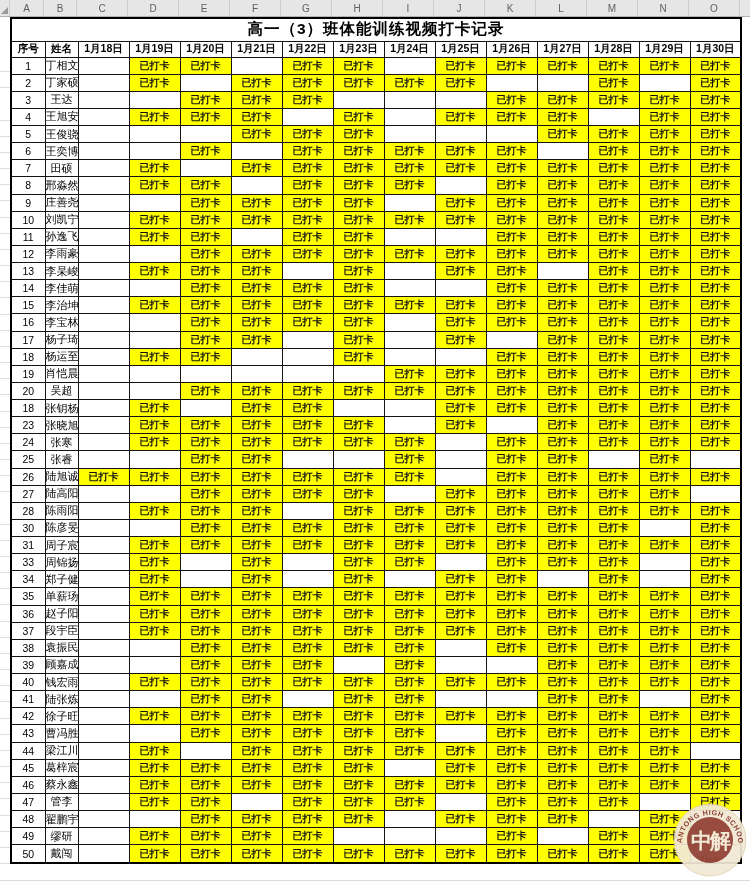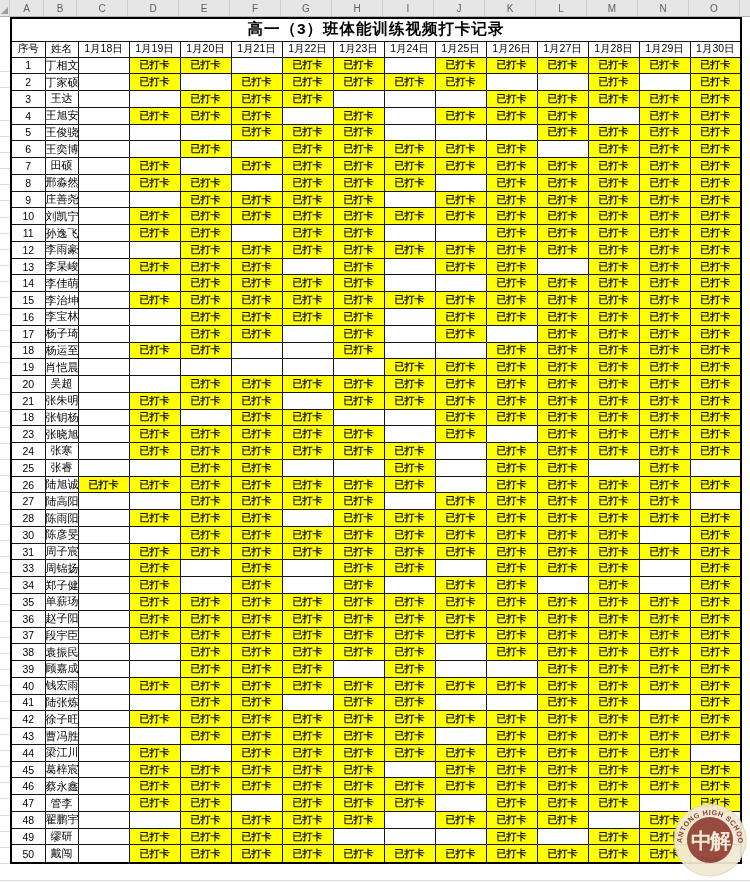--- a/index.html
+++ b/index.html
@@ -39,21 +39,21 @@
   }
   table.grid th, table.grid td{
     border:1px solid #141414; padding:0; text-align:center; vertical-align:middle;
     overflow:hidden; white-space:nowrap; box-sizing:border-box;
   }
   tr.title-row th{
     height:23px; font-size:15.5px; font-weight:bold; color:#000; background:#fff;
     letter-spacing:1px;
   }
   tr.head-row th{
-    height:16px; font-size:10.5px; font-weight:normal; color:#000; background:#fff;
+    height:16px; font-size:10.5px; font-weight:bold; color:#000; background:#fff;
   }
   td.idx{ font-size:10.5px; color:#000; background:#fff; position:relative;}
   td.nm { font-size:11px;  color:#000; background:#fff;margin-left:32px;}
   td.on { background:#ffff00; font-size:10px; font-weight:bold; color:#111;}
   td.off{ background:#ffffff;}
   .selbar{
     position:absolute; left:0; top:0; width:3px; height:100%;
     background:#1f9d55;
   }
   
@@ -473,37 +473,20 @@
           <td class="on">已打卡</td>
           <td class="on">已打卡</td>
           <td class="on">已打卡</td>
           <td class="on">已打卡</td>
           <td class="on">已打卡</td>
           <td class="on">已打卡</td>
           <td class="on">已打卡</td>
           <td class="on">已打卡</td>
         </tr>
         <tr>
-          <td class="idx"><span>21</span></td>
-          <td class="nm">张朱明</td>
-          <td class="off"></td>
-          <td class="on">已打卡</td>
-          <td class="on">已打卡</td>
-          <td class="on">已打卡</td>
-          <td class="off"></td>
-          <td class="on">已打卡</td>
-          <td class="on">已打卡</td>
-          <td class="on">已打卡</td>
-          <td class="on">已打卡</td>
-          <td class="on">已打卡</td>
-          <td class="on">已打卡</td>
-          <td class="on">已打卡</td>
-          <td class="on">已打卡</td>
-        </tr>
-        <tr>
           <td class="idx"><span>18</span></td>
           <td class="nm">张钥杨</td>
           <td class="off"></td>
           <td class="on">已打卡</td>
           <td class="off"></td>
           <td class="on">已打卡</td>
           <td class="on">已打卡</td>
           <td class="off"></td>
           <td class="off"></td>
           <td class="on">已打卡</td>

